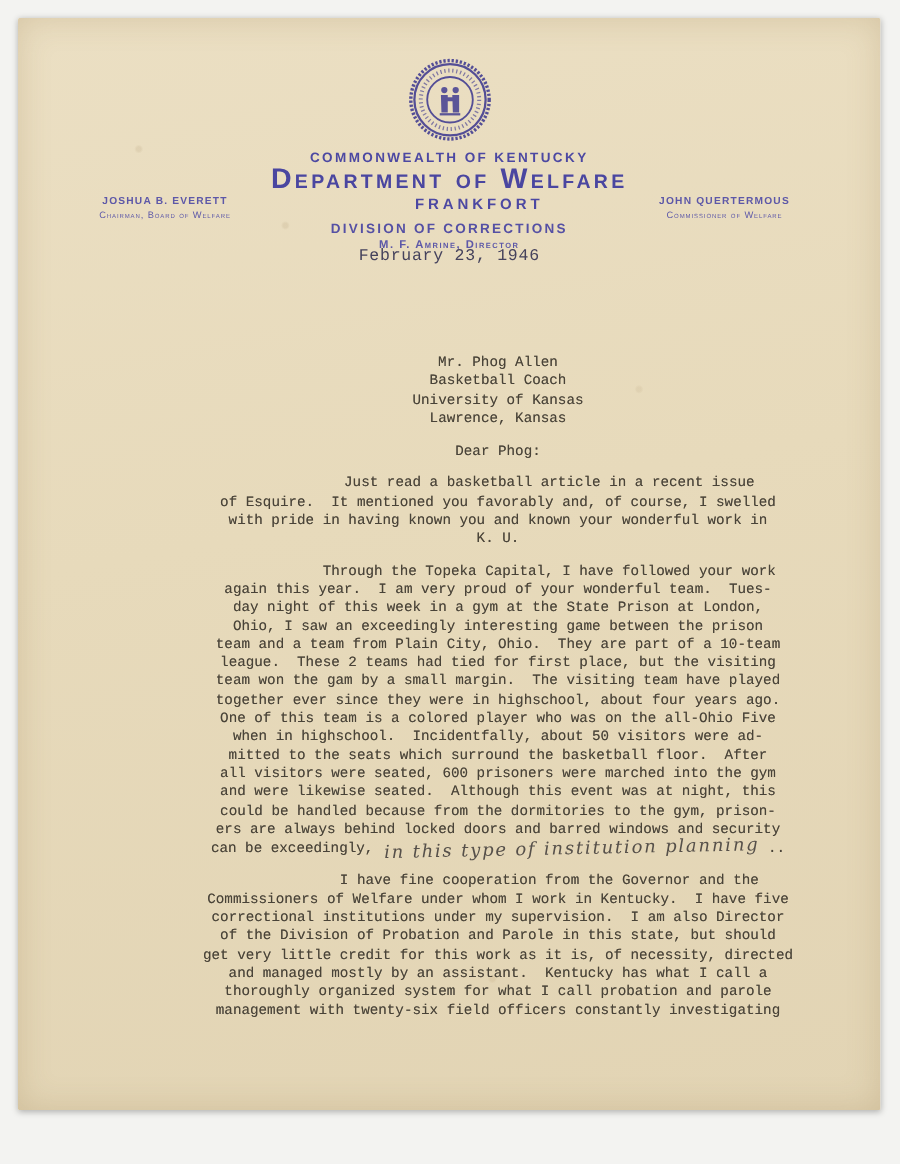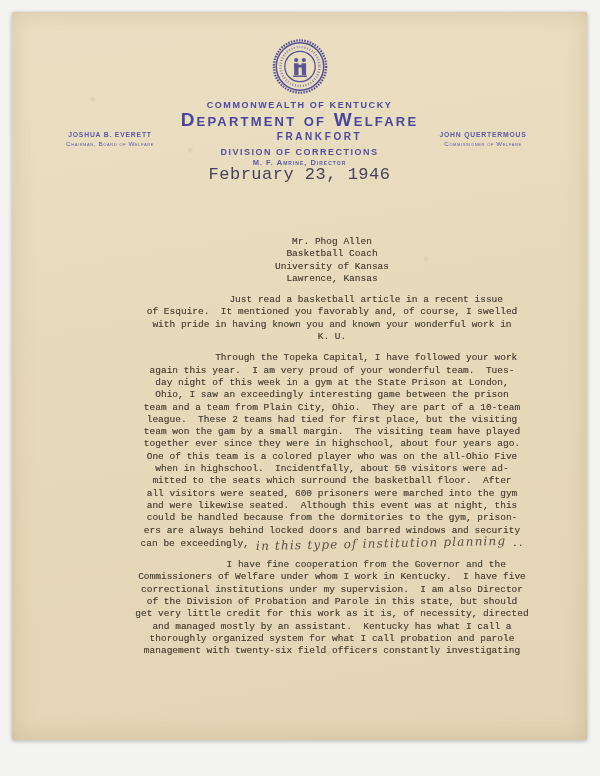--- a/index.html
+++ b/index.html
@@ -25,21 +25,21 @@
   .lh-city{top:119px;font-size:10px;font-weight:bold;letter-spacing:2.6px;padding-left:20px;}
   .lh-division{top:135px;font-size:9px;letter-spacing:1.5px;color:#5550a4;}
   .lh-director{top:146px;font-size:7.5px;font-variant:small-caps;letter-spacing:1px;color:#5d58a8;}
   .officer{position:absolute;top:119px;text-align:center;color:#5d58a8;}
   .officer .o-name{font-size:6.8px;font-weight:bold;letter-spacing:.8px;}
   .officer .o-title{font-size:6.2px;letter-spacing:.6px;margin-top:2px;font-variant:small-caps;}
   .officer.left{left:28px;width:140px;}
   .officer.right{right:24px;width:160px;}
   .date{
     position:absolute;left:50%;top:153px;transform:translateX(-50%);
-    font-family:"Liberation Mono",monospace;font-size:17px;color:#45425c;letter-spacing:.5px;
+    font-family:"Liberation Mono",monospace;font-size:11px;color:#45425c;letter-spacing:.5px;
   }
   .letter-body{
     position:absolute;left:110px;top:224px;width:420px;
     color:#494338;
   }
   .tw{
     margin:0;font-family:"Liberation Mono",monospace;font-size:9.5px;line-height:12.3px;
     white-space:pre;color:#494338;text-shadow:0 0 .4px rgba(73,67,56,.55);text-align:center;
   }
   .gap-sal{margin-top:10px;}
@@ -92,20 +92,21 @@
       <div class="o-title">Commissioner of Welfare</div>
     </div>
 
     <div class="date">February 23, 1946</div>
 
     <div class="letter-body">
       <pre class="tw">Mr. Phog Allen
 Basketball Coach
 University of Kansas
 Lawrence, Kansas</pre>
+      <pre class="tw gap-sal">Dear Phog:</pre>
       <pre class="tw gap-par">            Just read a basketball article in a recent issue
 of Esquire.  It mentioned you favorably and, of course, I swelled
 with pride in having known you and known your wonderful work in
 K. U.</pre>
       <pre class="tw gap-par">            Through the Topeka Capital, I have followed your work
 again this year.  I am very proud of your wonderful team.  Tues-
 day night of this week in a gym at the State Prison at London,
 Ohio, I saw an exceedingly interesting game between the prison
 team and a team from Plain City, Ohio.  They are part of a 10-team
 league.  These 2 teams had tied for first place, but the visiting

